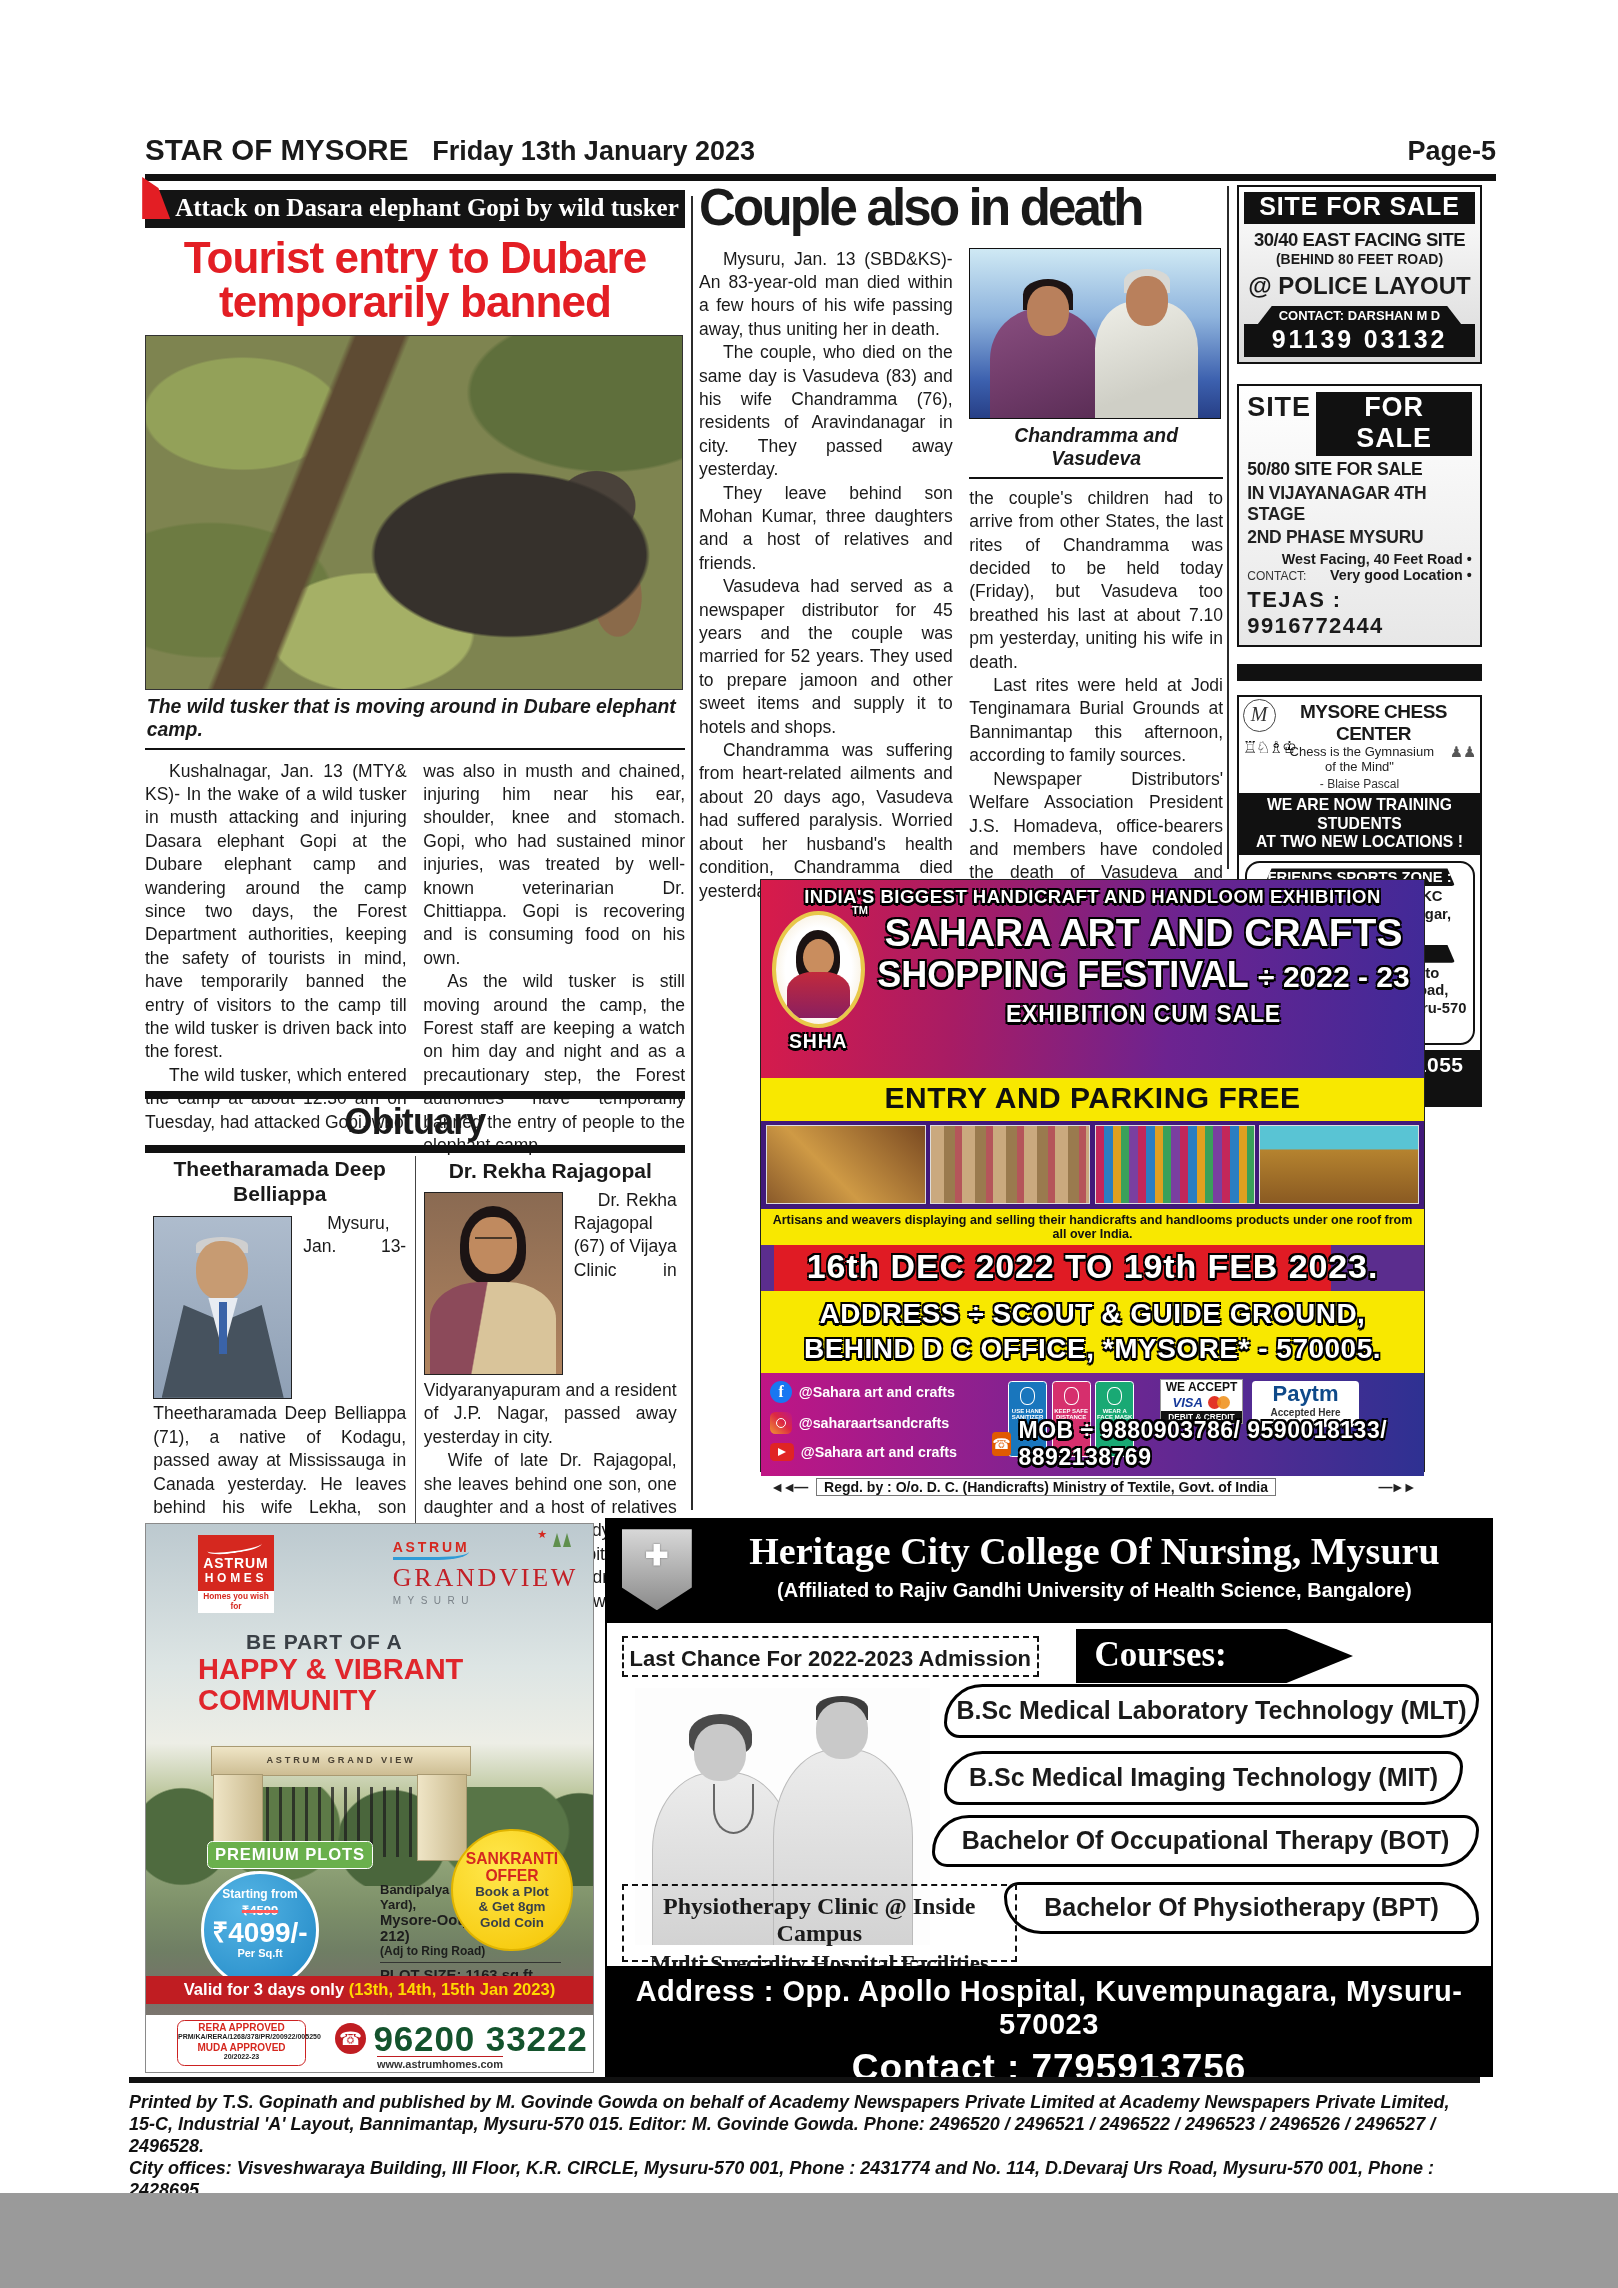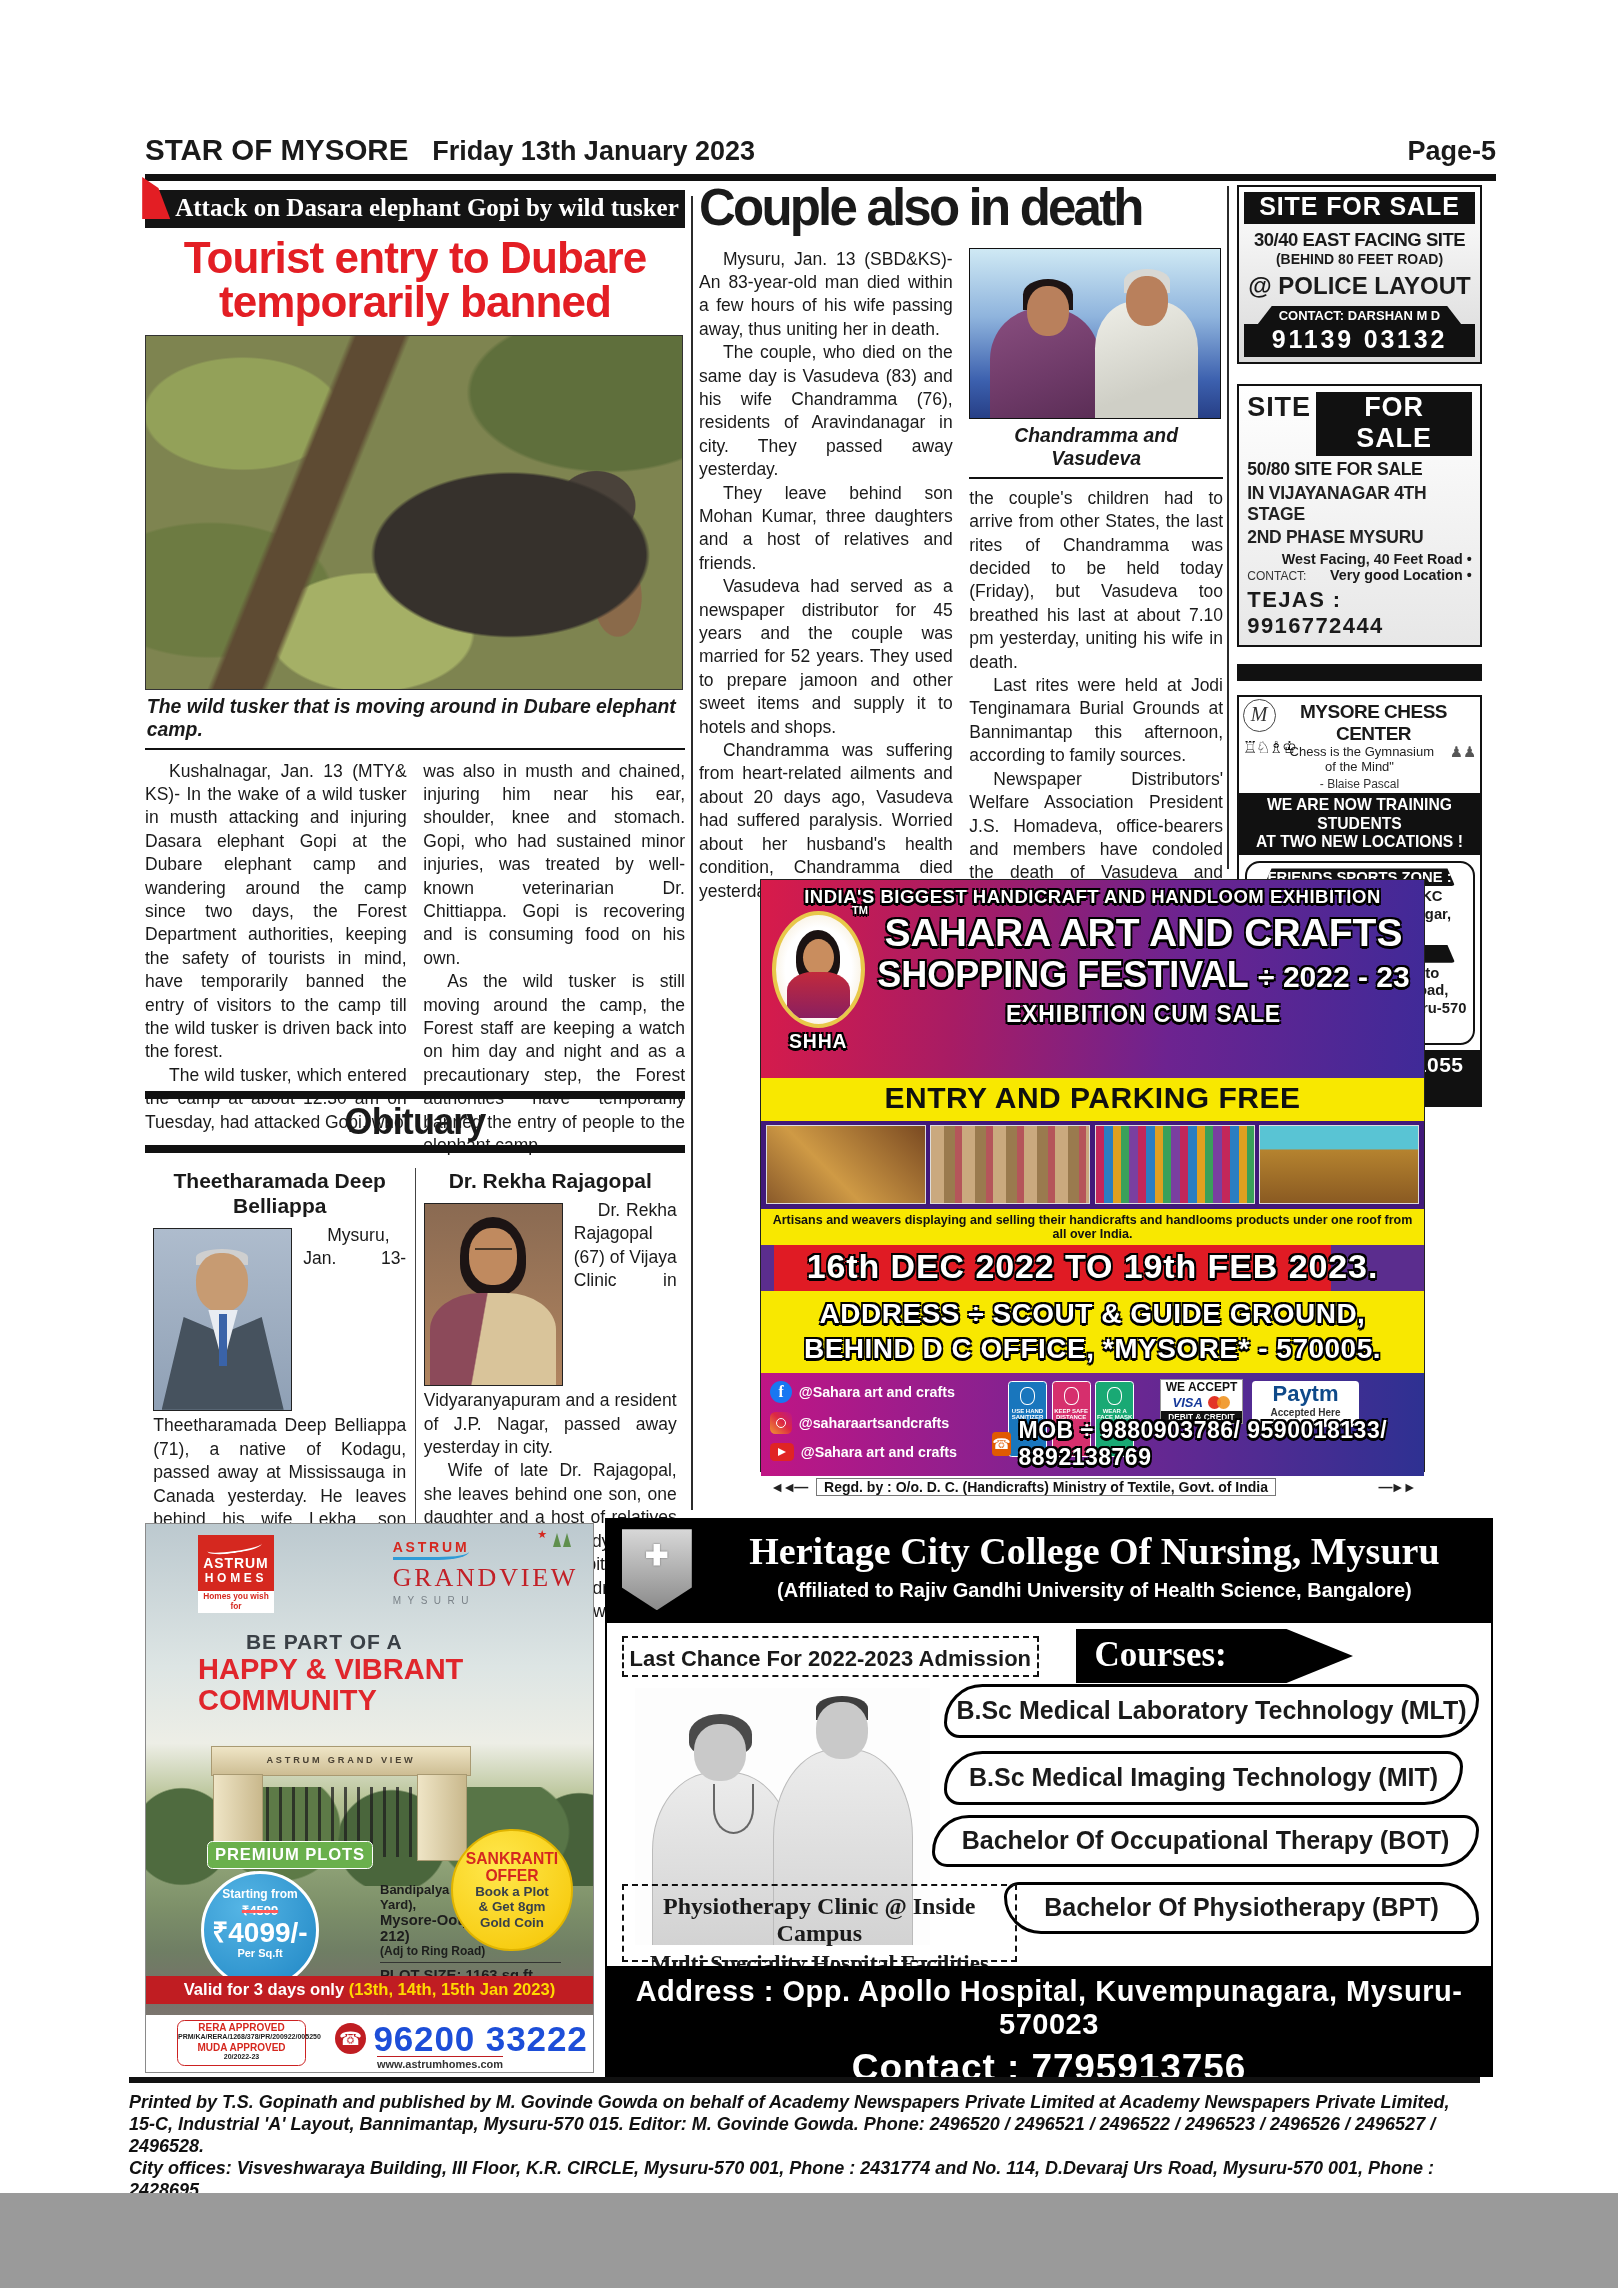--- a/index.html
+++ b/index.html
@@ -132,21 +132,21 @@
   .sah-mob{position:absolute;left:231px;bottom:5.5px;display:flex;align-items:center;gap:7.4px;}
   .sah-mob .ph{width:24px;height:24px;background:#e05a00;border-radius:3.7px;color:#fff;text-align:center;line-height:24px;font-size:14.8px;}
   .sah-mob span.txt{font-size:23px;font-weight:bold;letter-spacing:0.5px;}
   .sah-regd{background:#fff;color:#111;font-size:14px;font-weight:bold;padding:1.8px 9.2px 2.8px;display:flex;align-items:center;gap:9.2px;}
   .sah-regd .arrows{letter-spacing:-1.8px;font-weight:bold;color:#222;}
   .sah-regd .txt{border:0.9px solid #777;padding:0 7.4px;}
   
   .obit{position:absolute;left:145px;top:1091px;width:540px;}
   .obit-rule{height:8.3px;background:#111;}
   .obit-title{margin:1.8px 0;font-size:36px;font-weight:bold;text-align:center;letter-spacing:-0.9px;}
-  .obit-cols{display:flex;margin-top:15px;}
+  .obit-cols{display:flex;margin-top:3px;align-items:flex-end;}
   .ocol{flex:1;min-width:0;padding:0 8.3px;}
   .ocol.first{border-right:1.8px solid #444;}
   .ocol h3{margin:0 0 5.5px;font-size:21px;font-weight:bold;text-align:center;line-height:1.2;}
   .ophoto{float:left;width:137px;height:181px;border:1.8px solid #222;margin:3.7px 11px 3.7px 0;position:relative;overflow:hidden;}
   .belliappa{background:linear-gradient(#aebccd,#8fa0b5);}
   .ob-head{position:absolute;left:42px;top:24px;width:52px;height:59px;border-radius:46%;background:#c79b72;}
   .ob-hairline{position:absolute;left:42px;top:20px;width:52px;height:16.6px;border-radius:50% 50% 0 0;background:#cfcfcf;}
   .ob-suit{position:absolute;left:7.4px;top:78px;width:122px;height:103px;background:#46525e;clip-path:polygon(0 100%,18% 10%,50% 26%,82% 10%,100% 100%);}
   .ob-shirt{position:absolute;left:54px;top:81px;width:29.5px;height:55px;background:#e8ecf2;clip-path:polygon(0 0,100% 0,50% 100%);}
   .ob-tie{position:absolute;left:65px;top:85px;width:7.4px;height:52px;background:#3a63a8;}
@@ -203,21 +203,21 @@
   .ast-disc{position:absolute;left:233px;top:489px;font-size:11px;font-weight:bold;color:#eef6e0;text-shadow:0.9px 0.9px 1.8px #333;}
   .ast-valid{position:absolute;left:0;top:509px;width:100%;height:0;}
   .ast-validband{position:absolute;left:0;top:-57px;width:100%;height:28px;background:#c01d22;color:#fff;text-align:center;font-size:16.6px;font-weight:bold;line-height:28px;}
   .ast-validband .yel{color:#ffd900;}
   .ast-bottom{position:absolute;left:0;bottom:0;width:100%;height:57px;background:#fff;}
   .ast-rera{position:absolute;left:31px;top:4.6px;width:129px;height:46px;border:1.8px solid #c22;border-radius:7.4px;text-align:center;padding-top:1.8px;box-sizing:border-box;background:#fff;}
   .ast-r1{color:#d5281f;font-size:10px;font-weight:bold;line-height:1.1;}
   .ast-r2{color:#222;font-size:7px;font-weight:bold;line-height:1.2;}
   .ast-phone{position:absolute;left:189px;top:3.7px;display:flex;align-items:center;gap:7.4px;}
   .ast-phicon{width:31px;height:31px;border-radius:50%;background:#c01d22;color:#fff;text-align:center;line-height:31px;font-size:18.5px;}
-  .ast-phnum{font-size:35px;font-weight:bold;letter-spacing:0.9px;color:#1d4ed8;}
+  .ast-phnum{font-size:35px;font-weight:bold;letter-spacing:0.9px;color:#14532d;}
   .ast-web{position:absolute;left:231px;top:41px;font-size:11px;font-weight:bold;color:#333;border-top:1.8px solid #c01d22;padding-top:0.9px;}
   
   .nursing{position:absolute;left:605px;top:1518px;width:888px;height:559px;border:2.8px solid #000;background:#fff;box-sizing:border-box;}
   .nur-head{position:relative;background:#000;color:#fff;height:103px;text-align:center;padding:9.2px 9.2px 0 100px;box-sizing:border-box;}
   .nur-crest{position:absolute;left:14.8px;top:9.2px;width:70px;height:81px;background:linear-gradient(#d8d8d8,#8a8a8a);clip-path:polygon(0 0,100% 0,100% 72%,50% 100%,0 72%);text-align:center;color:#444;}
   .nur-crest .plus{font-size:28px;font-weight:bold;line-height:54px;color:#fff;text-shadow:0 0 1.8px #555;}
   .nur-title{font-family:"Liberation Serif",serif;font-size:38px;font-weight:bold;letter-spacing:0;}
   .nur-affil{font-size:20px;font-weight:bold;margin-top:5.5px;}
   .nur-admission{position:absolute;left:14.8px;top:116px;width:417px;height:41px;border:2.8px dashed #111;font-size:22px;font-weight:bold;text-align:center;line-height:41px;box-sizing:border-box;}
   .nur-courses{position:absolute;left:469px;top:109px;width:277px;height:54px;background:#000;color:#fff;clip-path:polygon(0 0,76% 0,100% 50%,76% 100%,0 100%);font-family:"Liberation Serif",serif;font-size:35px;font-weight:bold;line-height:52px;padding-left:18.5px;box-sizing:border-box;}

